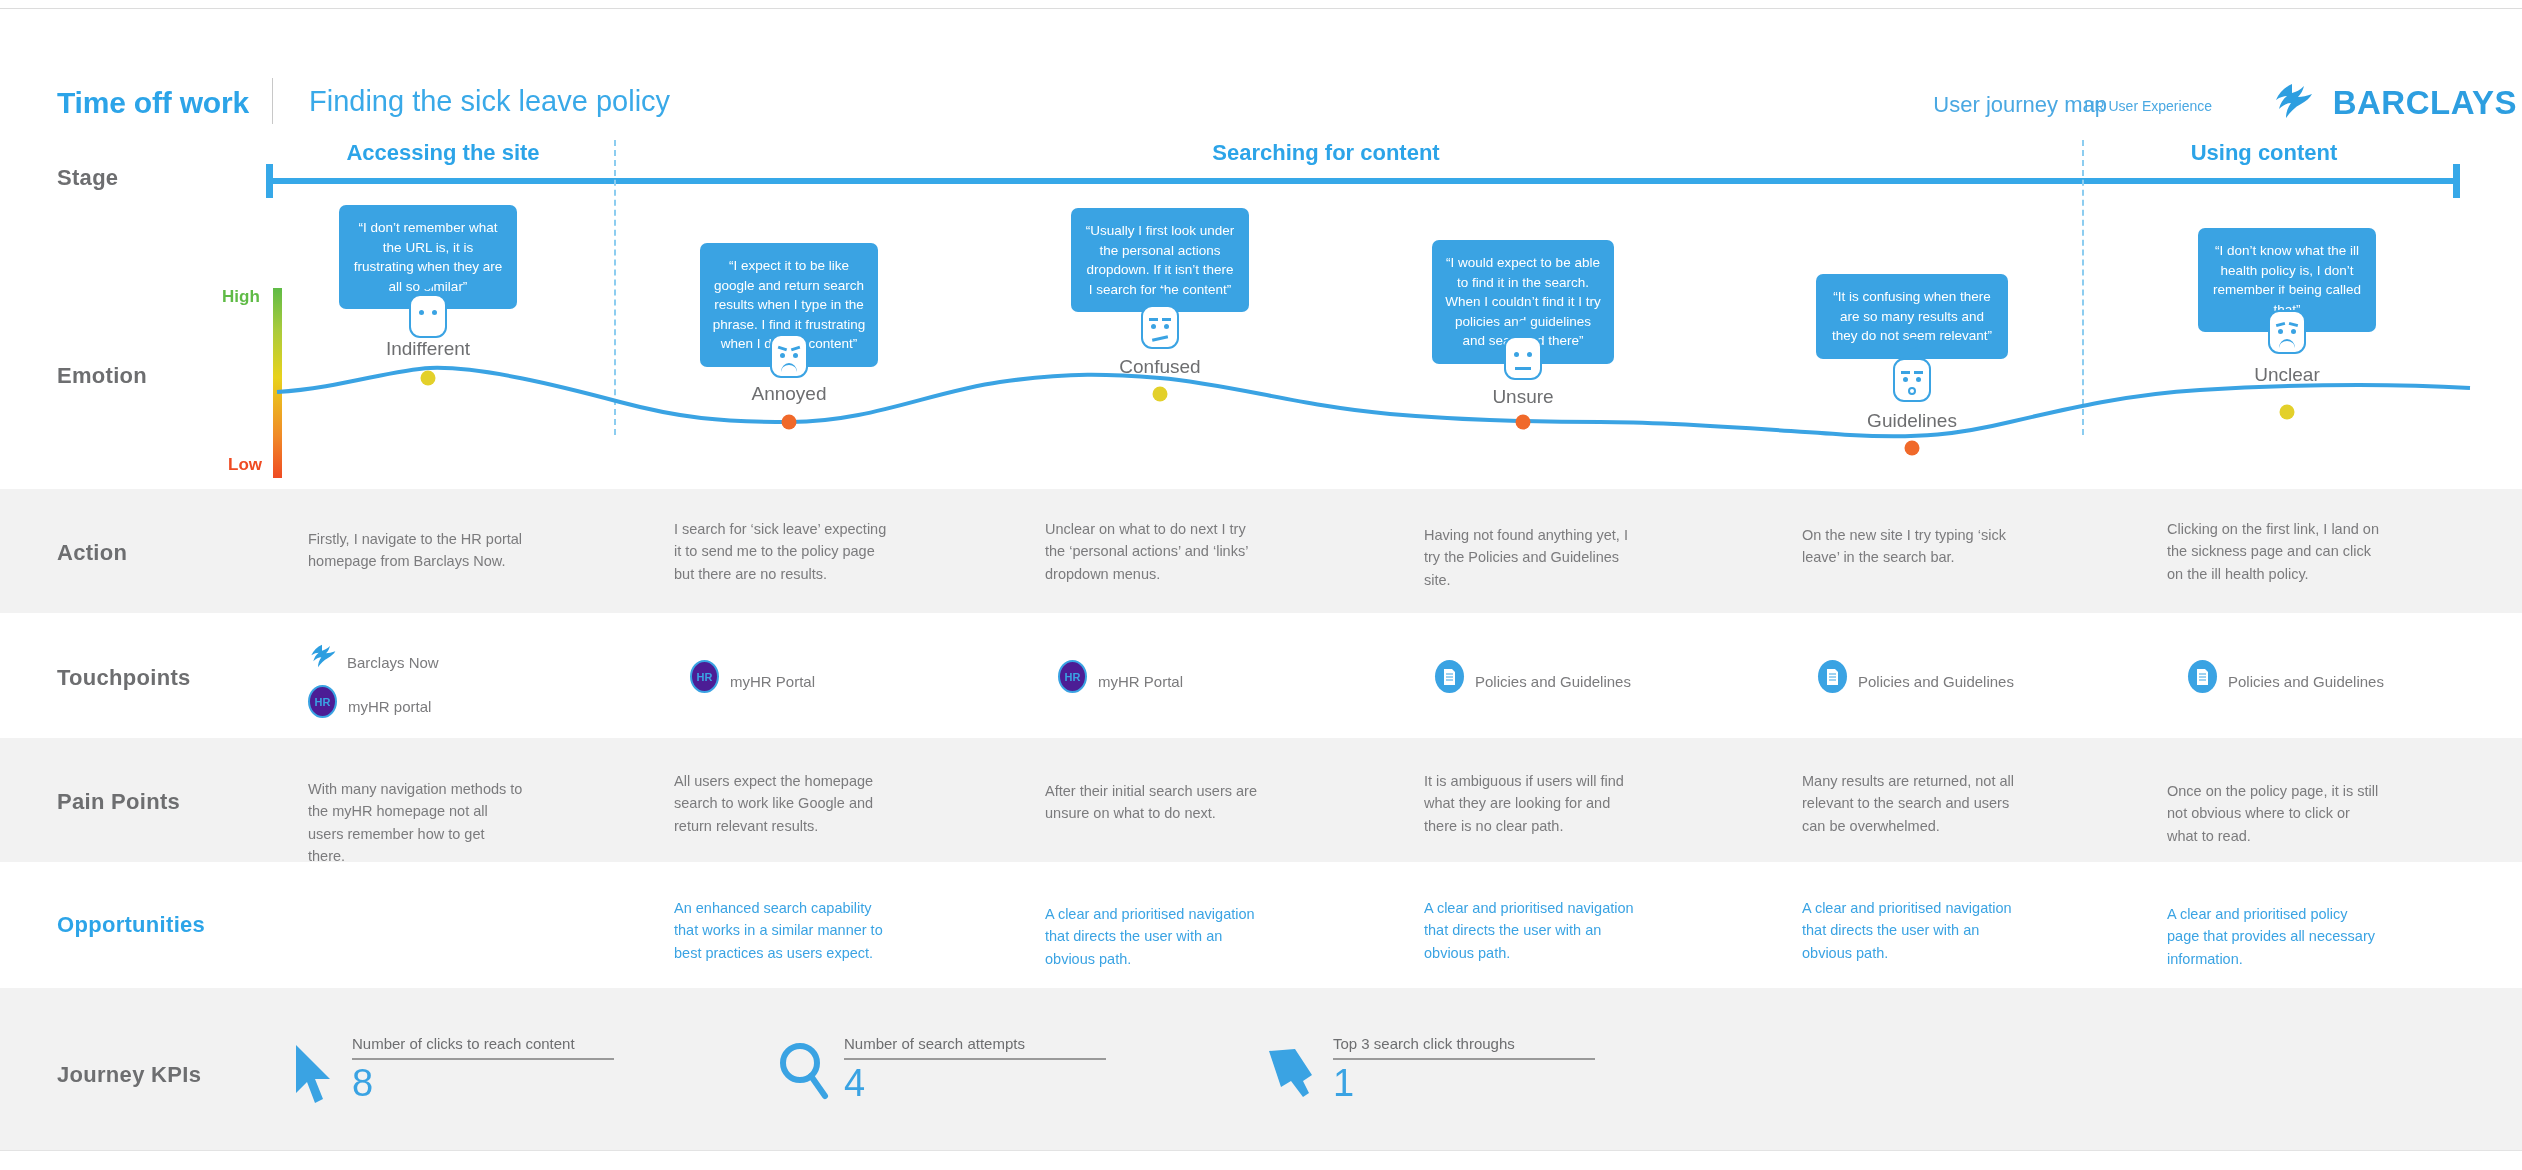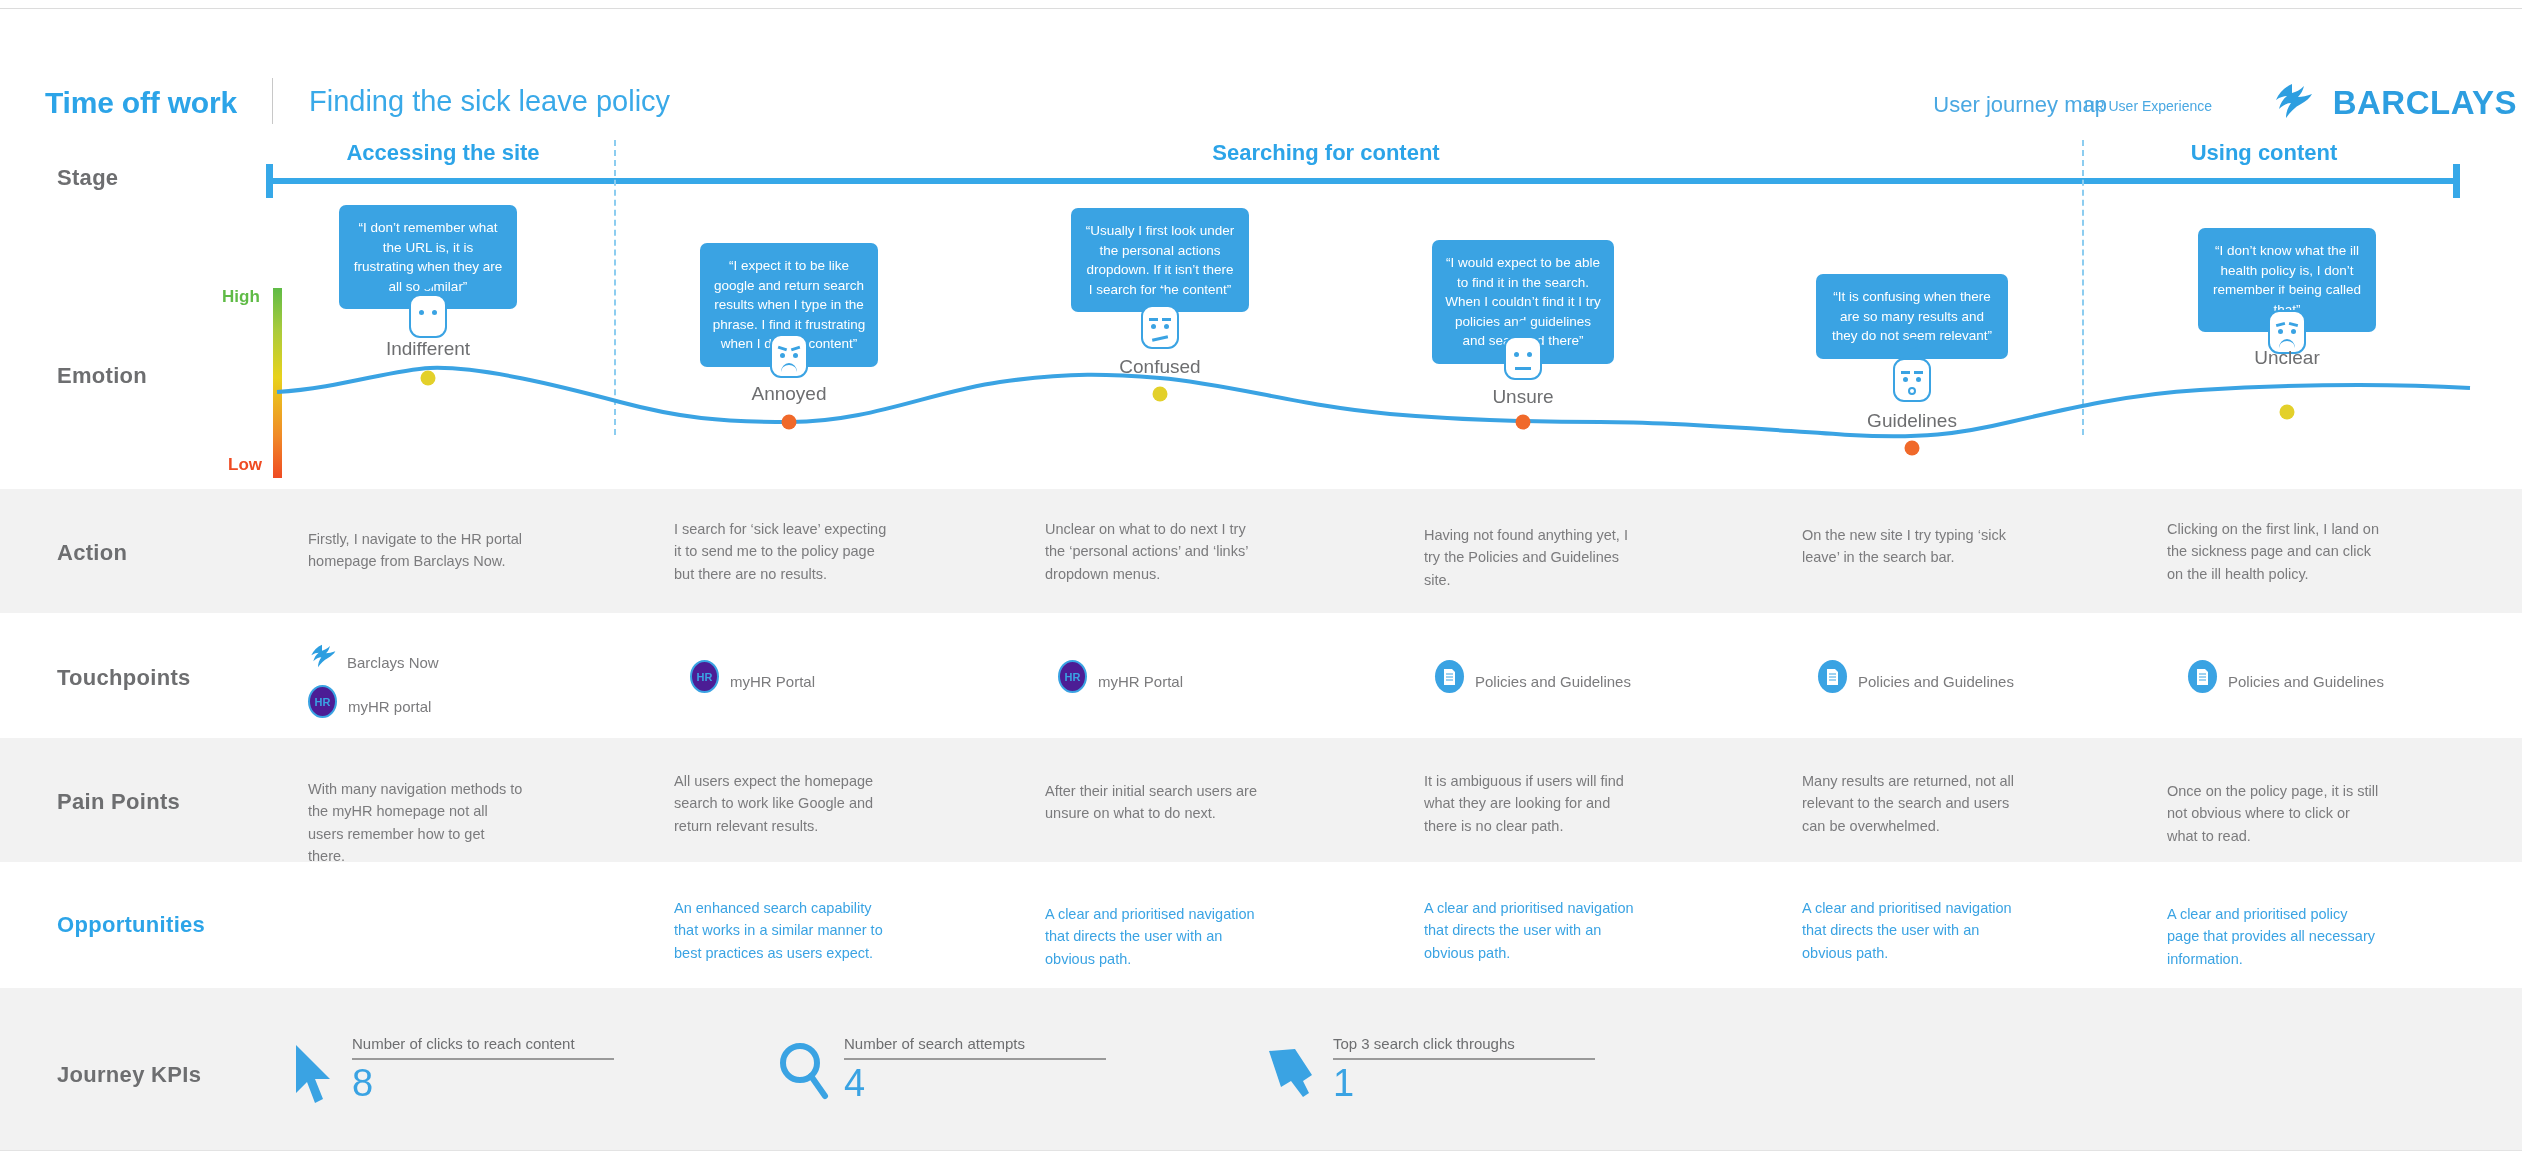--- a/index.html
+++ b/index.html
@@ -9,21 +9,21 @@
     background:#ffffff;
     color:#6d6e70;
     position:relative;
     overflow:hidden;
   }
   .topline { position:absolute; left:0; top:8px; width:2522px; height:1px; background:#dcdcdc; }
 
   
   .header { position:absolute; left:0; top:30px; width:2522px; height:62px; }
   .h-title {
-    position:absolute; left:45px; top:56px;
+    position:absolute; left:57px; top:56px;
     font-size:30px; font-weight:bold; color:#2ca4e8; letter-spacing:-0.2px;text-align:right;
   }
   .h-divider { position:absolute; left:272px; top:48px; width:1px; height:46px; background:#c8c8c8; }
   .h-sub {
     position:absolute; left:309px; top:55px;
     font-size:29px; color:#39a9e8; font-weight:normal;
   }
   .h-right1 { position:absolute; right:415px; top:62px; font-size:22px; color:#4aa8e2; white-space:nowrap;}
   .h-right2 { position:absolute; right:310px; top:68px; font-size:14px; color:#4aa8e2; white-space:nowrap;}
   .brand { position:absolute; right:5px; top:52px; display:flex; align-items:center; gap:20px; }
@@ -291,21 +291,21 @@
 <div>
   <div class="bubble" style="left:2287px; top:228px; width:178px;">“I don’t know what the ill health policy is, I don’t remember it being called that”</div>
   <div class="bubble-dot" style="left:2287px; top:292px;"></div>
   <div class="face" style="left:2287px; top:310px;">
     <span class="brow l" style="transform:rotate(-14deg);"></span>
       <span class="brow r" style="transform:rotate(14deg);"></span>
     <span class="eye l" style="top:17px;"></span>
       <span class="eye r" style="top:17px;"></span>
     <span class="mouth-frown"></span>
   </div>
-  <div class="emo-label" style="left:2287px; top:347px;">Unclear</div>
+  <div class="emo-label" style="left:2287px; top:364px;">Unclear</div>
   <div class="emo-dot" style="left:2287px; top:412px; background:#e3d02a;"></div>
   <div class="cell" style="left:2167px; top:518px;">Clicking on the first link, I land on the sickness page and can click on the ill health policy.</div>
   <div class="tp" style="left:2188px; top:660px;">
     <span class="doc-icon">
       <svg width="15" height="18" viewBox="0 0 15 18">
           <path d="M2 1 h8 l3 3 v13 h-11 z" fill="#fff"></path>
           <path d="M4 6 h7 M4 9 h7 M4 12 h7" stroke="#3aa3e3" stroke-width="1"></path>
         </svg>
     </span>
     <span class="tp-label">Policies and Guidelines</span>

